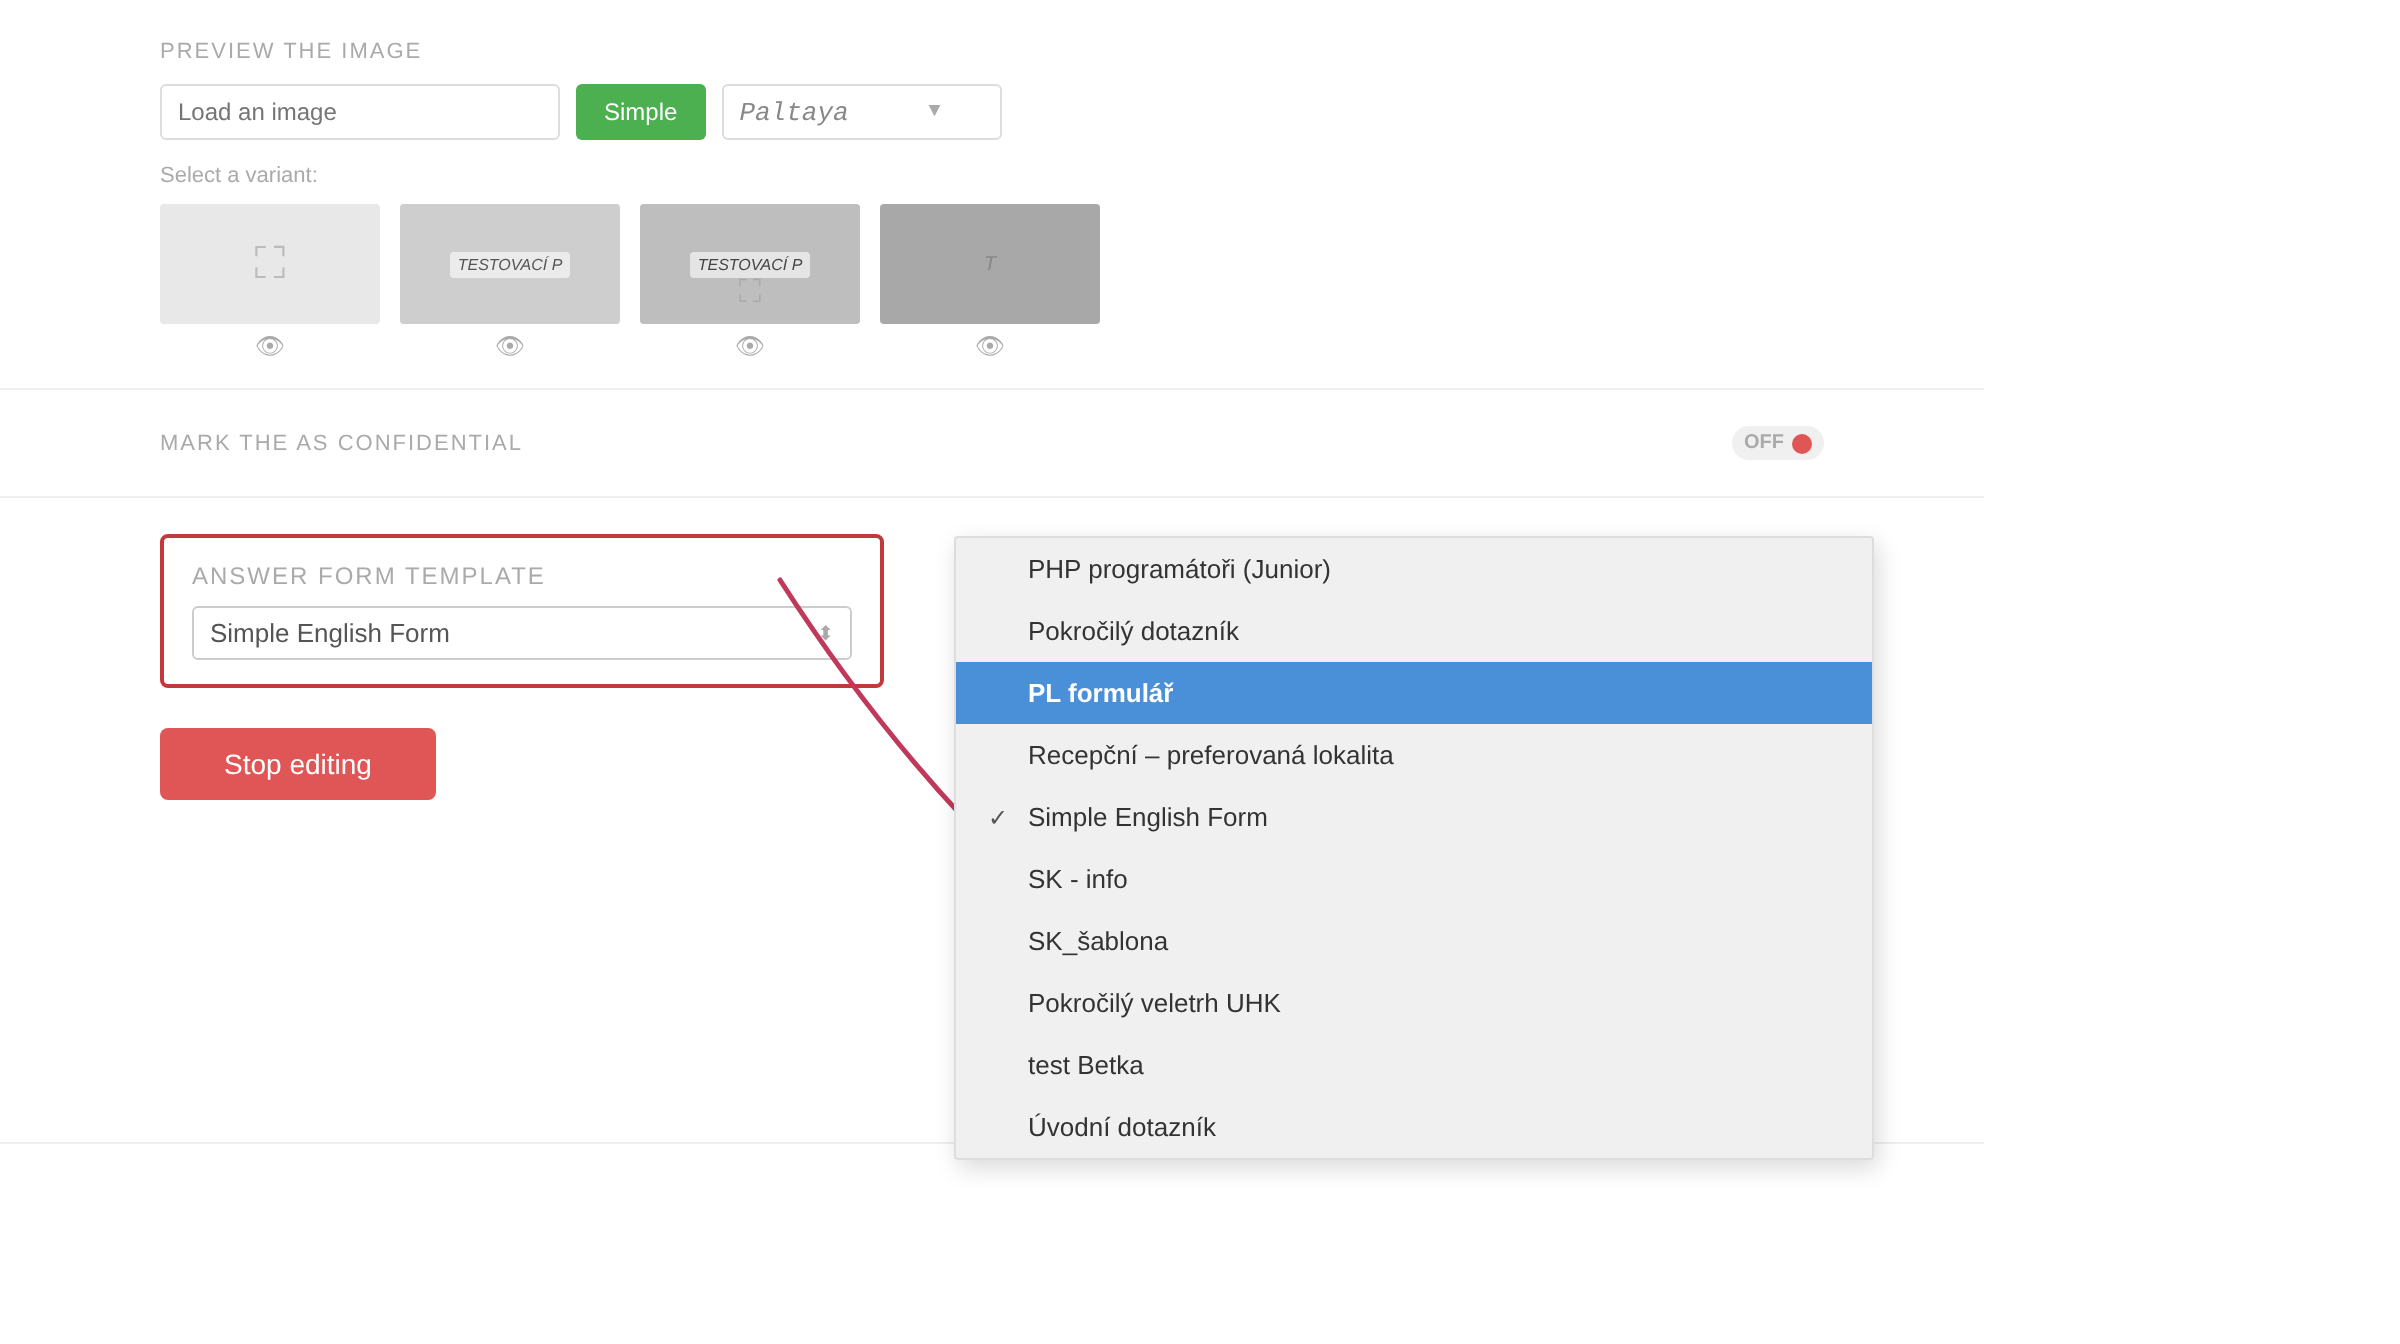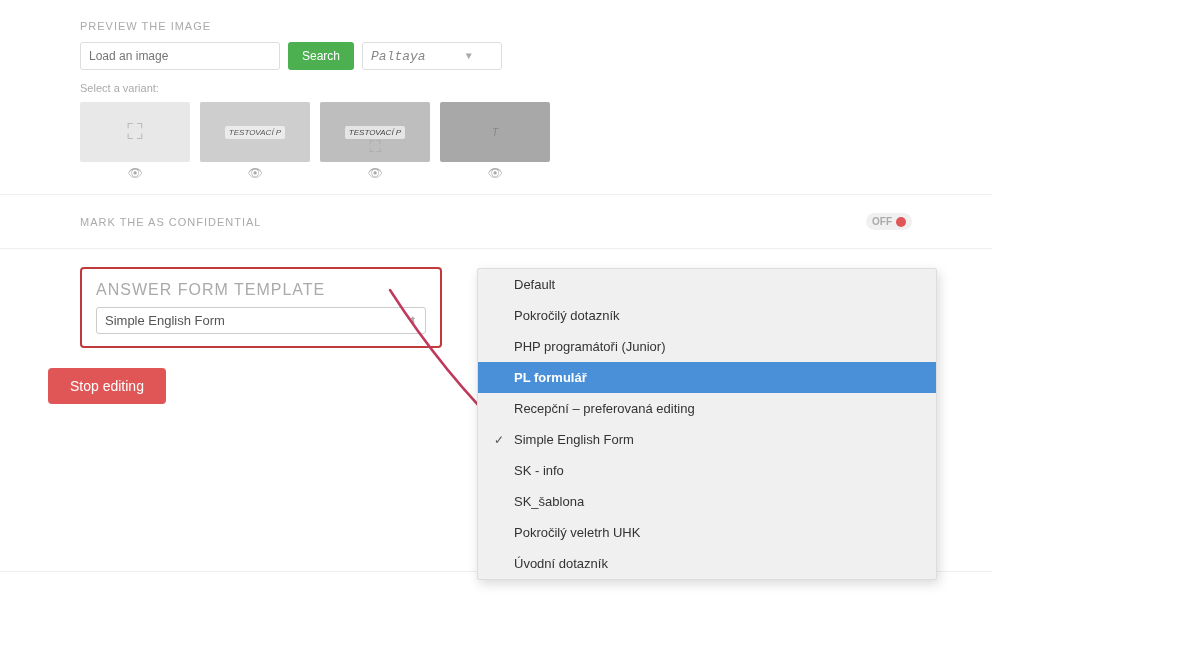--- a/index.html
+++ b/index.html
@@ -190,21 +190,21 @@
 
     .answer-form-box {
       border: 2px solid #c0393b;
       border-radius: 4px;
       padding: 12px 14px;
       display: inline-block;
       min-width: 360px;
     }
 
     .answer-form-title {
-      font-size: 16px;
+      font-size: 12px;
       color: #aaa;
       letter-spacing: 1px;
       text-transform: uppercase;
       margin-bottom: 8px;
     }
 
     .answer-form-select {
       display: flex;
       align-items: center;
       justify-content: space-between;
@@ -245,25 +245,25 @@
       font-size: 8px;
       color: #aaa;
     }
 
     
     .stop-editing-btn {
       background: #e05555;
       color: #fff;
       border: none;
       border-radius: 4px;
-      padding: 10px 22px;
+      padding: 10px 32px;
       font-size: 14px;
       cursor: pointer;
       margin-top: 20px;
-      margin-left: 48px;
+      margin-left: 80px;
       display: block;
     }
 
     
     .arrow-svg {
       position: absolute;
       top: 270px;
       left: 60px;
       pointer-events: none;
     }
@@ -340,21 +340,21 @@
 </head>
 <body>
 
 <div class="page-container">
 
   <div class="top-section">
     <div class="section-title">PREVIEW THE IMAGE</div>
 
     <div class="image-search-row">
       <input class="image-input" type="text" placeholder="Load an image" style="">
-      <button class="search-btn">Search</button>
+      <button class="search-btn">Simple</button>
 
       <div class="font-dropdown">
         <span>Paltaya</span>
         <span class="chevron">▼</span>
       </div>
     </div>
 
     <div class="variant-label">Select a variant:</div>
 
     <div class="variants-row">
@@ -427,53 +427,53 @@
     <path d="M 330 20 Q 420 160 540 240" fill="none" stroke="#c0395a" stroke-width="2.5" stroke-linecap="round"></path>
 
     <polygon points="540,240 525,228 535,222" fill="#c0395a"></polygon>
   </svg>
 
   <div class="dropdown-popup">
 
     <div id="dropdown-list">
         <div class="dropdown-item">
           <span class="checkmark"></span>
-          <span>Default</span>
+          <span>PHP programátoři (Junior)</span>
         </div>
         <div class="dropdown-item">
           <span class="checkmark"></span>
           <span>Pokročilý dotazník</span>
         </div>
-        <div class="dropdown-item">
-          <span class="checkmark"></span>
-          <span>PHP programátoři (Junior)</span>
-        </div>
         <div class="dropdown-item selected-blue">
           <span class="checkmark"></span>
           <span>PL formulář</span>
         </div>
         <div class="dropdown-item">
           <span class="checkmark"></span>
-          <span>Recepční – preferovaná editing</span>
+          <span>Recepční – preferovaná lokalita</span>
         </div>
         <div class="dropdown-item">
           <span class="checkmark">✓</span>
           <span>Simple English Form</span>
         </div>
         <div class="dropdown-item">
           <span class="checkmark"></span>
           <span>SK - info</span>
         </div>
         <div class="dropdown-item">
           <span class="checkmark"></span>
           <span>SK_šablona</span>
         </div>
         <div class="dropdown-item">
           <span class="checkmark"></span>
           <span>Pokročilý veletrh UHK</span>
+        </div>
+        <div class="dropdown-item">
+          <span class="checkmark"></span>
+          <span>test Betka</span>
         </div>
         <div class="dropdown-item">
           <span class="checkmark"></span>
           <span>Úvodní dotazník</span>
         </div>
       </div>
   </div>
 
   <div class="scrollbar-hint">
     <div class="scrollbar-thumb"></div>

